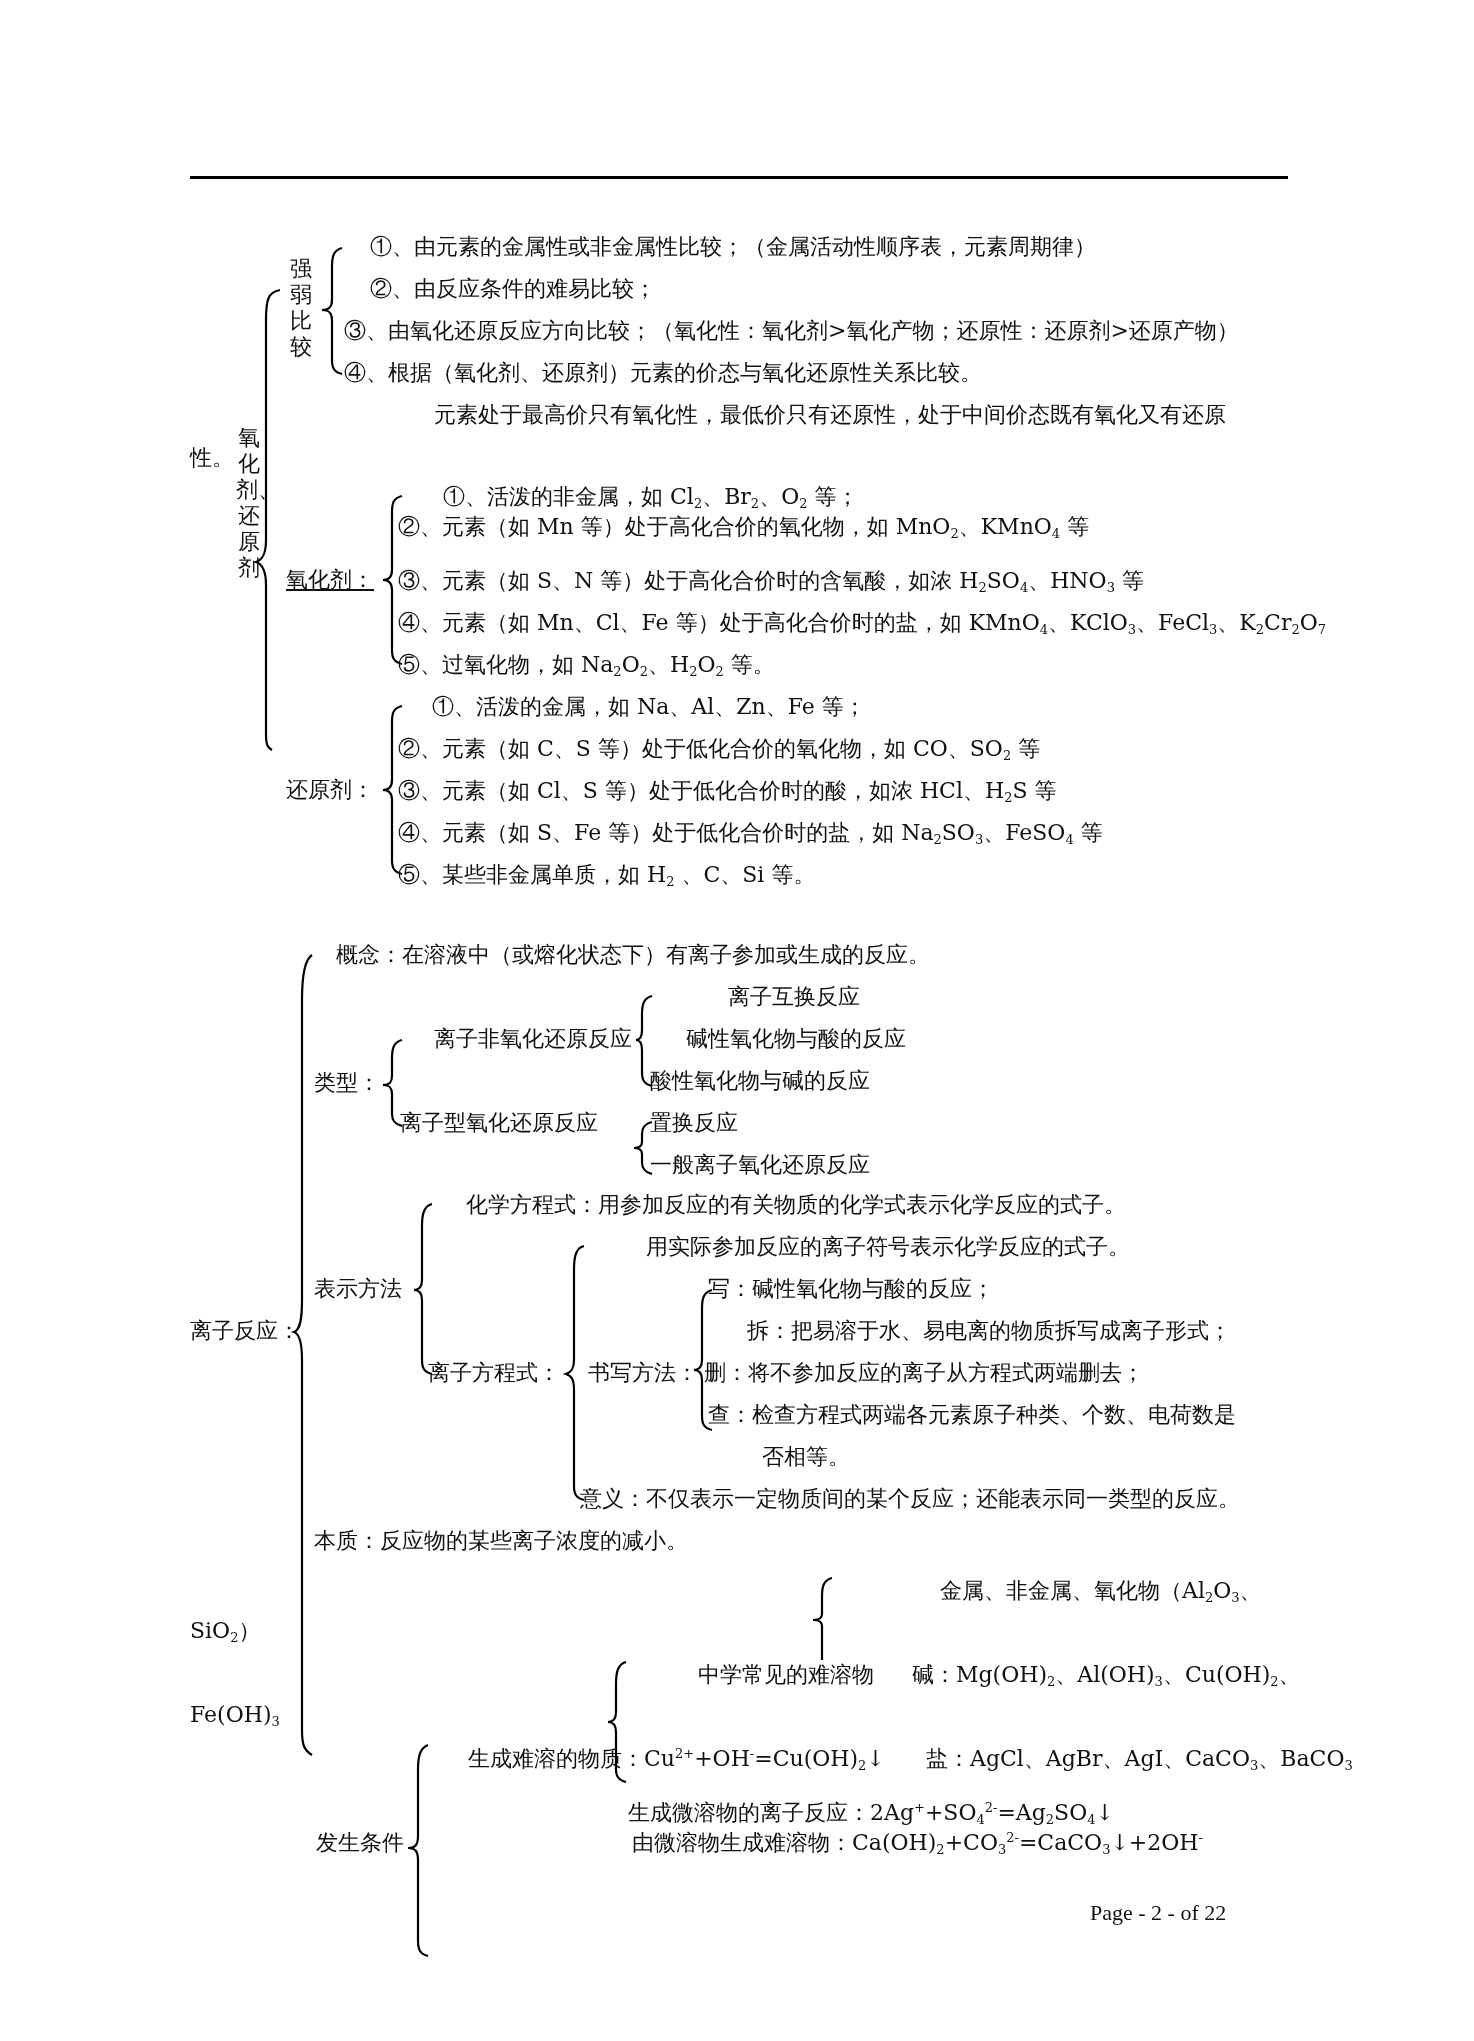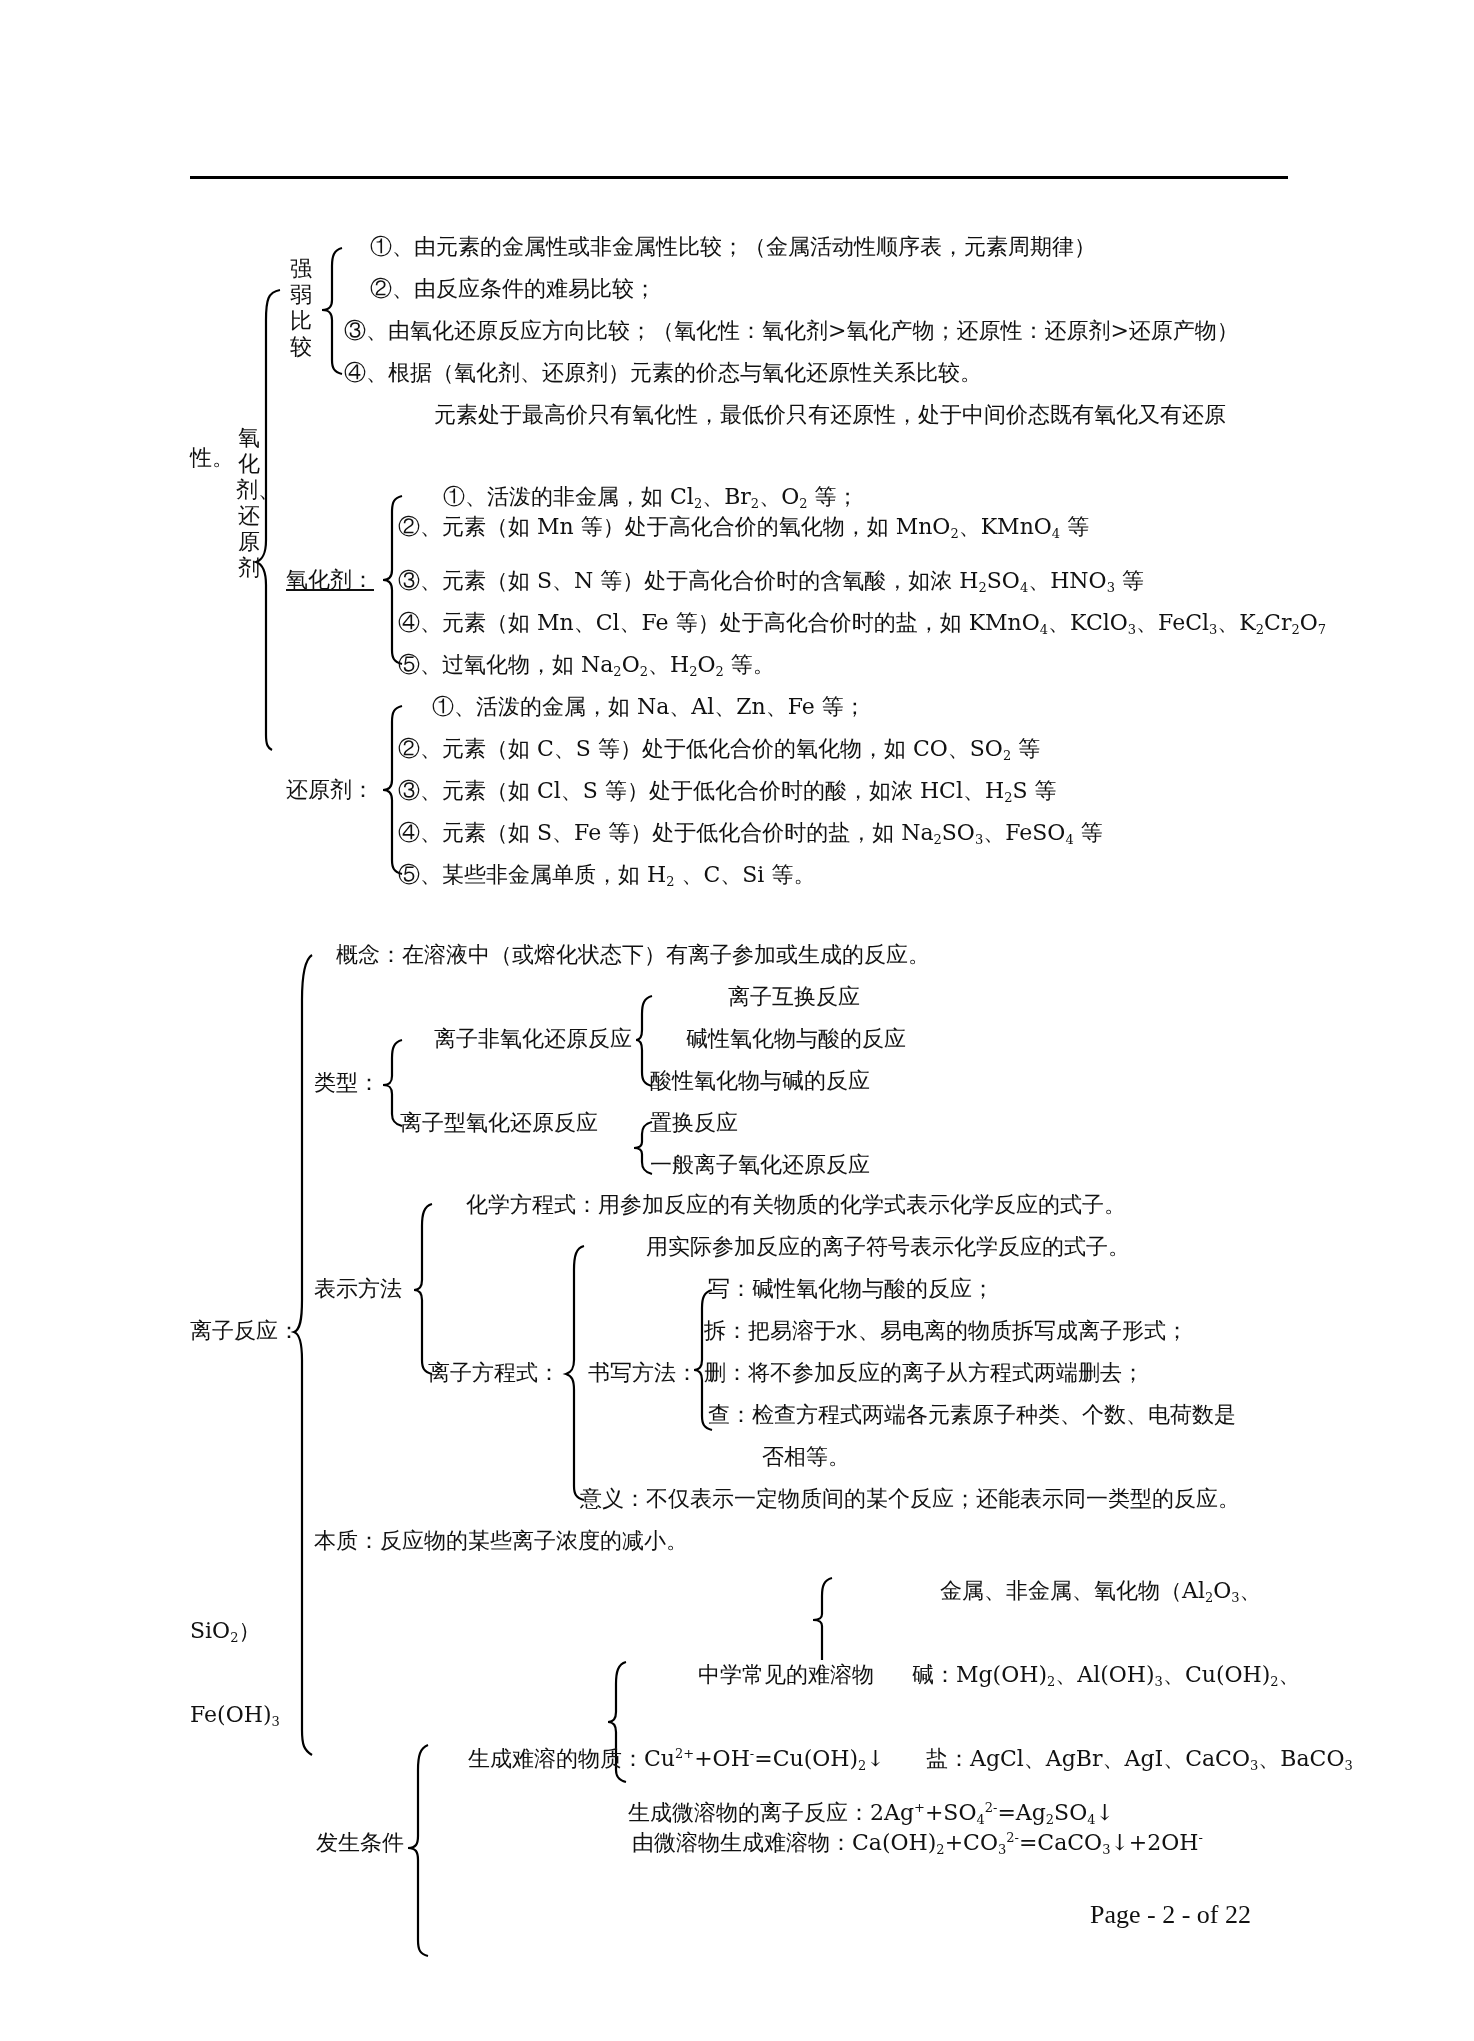--- a/index.html
+++ b/index.html
@@ -6,21 +6,21 @@
   body { width: 1474px; height: 2041px; position: relative; overflow: hidden;
          font-family: "DejaVu Serif", "Liberation Serif", serif; color: #111; }
   .page { position: absolute; left: 0; top: 0; width: 1474px; height: 2041px; background: #fff; }
   .rule { position: absolute; left: 190px; top: 176px; width: 1098px; height: 3px; background: #000; }
   .t { position: absolute; white-space: nowrap; font-size: 22px; line-height: 30px; }
   .t sub { font-size: 13px; vertical-align: -4px; line-height: 0; }
   .t sup { font-size: 13px; vertical-align: 8px; line-height: 0; }
   .vert { position: absolute; font-size: 22px; line-height: 26px; width: 26px; text-align: center; white-space: normal; word-break: break-all; }
   svg.braces { position: absolute; left: 0; top: 0; width: 1474px; height: 2041px; pointer-events: none; }
   svg.braces path { fill: none; stroke: #000; stroke-width: 2.2; }
-  .footer { position: absolute; left: 1090px; top: 1900px; font-family: "Liberation Serif", serif; font-size: 26px; }
+  .footer { position: absolute; left: 1090px; top: 1900px; font-family: "Liberation Serif", serif; font-size: 22px; }
 </style>
 </head>
 <body>
 
 <div class="page">
   <div class="rule"></div>
 
   <svg class="braces" viewBox="0 0 1474 2041">
 
     <path d="M 280 290 C 268 292, 266 300, 266 320 L 266 540 C 266 555, 262 560, 256 562 C 262 564, 266 570, 266 585 L 266 735 C 266 745, 268 748, 272 750"></path>
@@ -87,21 +87,21 @@
   <div class="t" style="left:400px; top:1108px;">离子型氧化还原反应</div>
   <div class="t" style="left:650px; top:1108px;">置换反应</div>
   <div class="t" style="left:650px; top:1150px;">一般离子氧化还原反应</div>
 
   <div class="t" style="left:314px; top:1274px;">表示方法</div>
   <div class="t" style="left:466px; top:1190px;">化学方程式：用参加反应的有关物质的化学式表示化学反应的式子。</div>
   <div class="t" style="left:428px; top:1358px;">离子方程式：</div>
   <div class="t" style="left:646px; top:1232px;">用实际参加反应的离子符号表示化学反应的式子。</div>
   <div class="t" style="left:588px; top:1358px;">书写方法：</div>
   <div class="t" style="left:708px; top:1274px;">写：碱性氧化物与酸的反应；</div>
-  <div class="t" style="left:704px; top:1316px;">拆：把易溶于水、易电离的物质拆写成离子形式；</div>
+  <div class="t" style="left:704px; top:1316px;padding-left:43px;">拆：把易溶于水、易电离的物质拆写成离子形式；</div>
   <div class="t" style="left:704px; top:1358px;">删：将不参加反应的离子从方程式两端删去；</div>
   <div class="t" style="left:708px; top:1400px;">查：检查方程式两端各元素原子种类、个数、电荷数是</div>
   <div class="t" style="left:762px; top:1442px;">否相等。</div>
   <div class="t" style="left:580px; top:1484px;">意义：不仅表示一定物质间的某个反应；还能表示同一类型的反应。</div>
 
   <div class="t" style="left:314px; top:1526px;">本质：反应物的某些离子浓度的减小。</div>
 
   <div class="t html" style="left:940px; top:1576px;">金属、非金属、氧化物（Al<sub>2</sub>O<sub>3</sub>、</div>
   <div class="t html" style="left:190px; top:1616px;">SiO<sub>2</sub>）</div>
   <div class="t" style="left:698px; top:1660px;">中学常见的难溶物</div>

